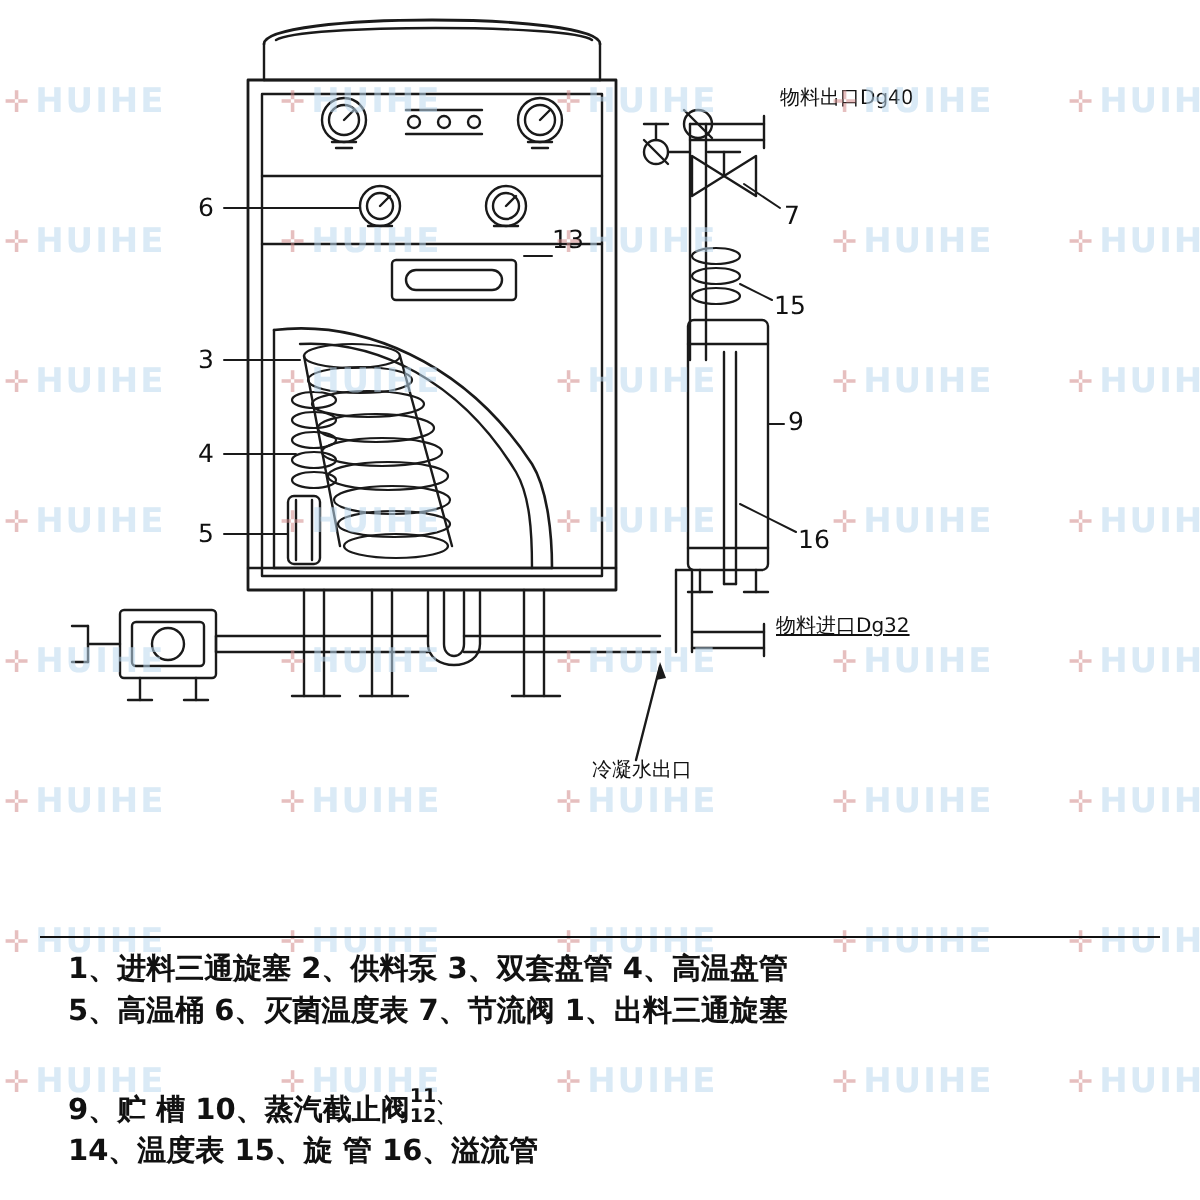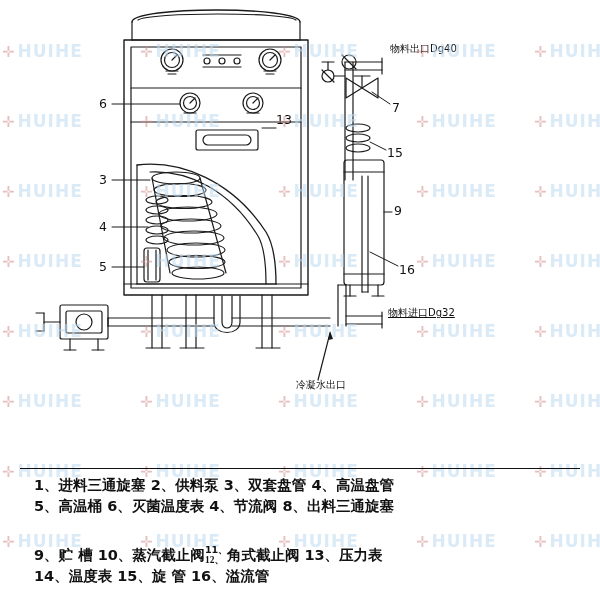--- a/index.html
+++ b/index.html
@@ -86,21 +86,21 @@
     text-align: right;
   }
   .legend-line .stack-top,
   .legend-line .stack-bot {
     position: absolute;
     left: 0;
     font-size: 9.5px;
     line-height: 10px;
   }
   .legend-line .stack-top { top: -1px; }
-  .legend-line .stack-bot { top: 9px; font-family: Liberation Serif, serif; }
+  .legend-line .stack-bot { top: 9px; }
   .label-text {
     position: absolute;
     font-size: 10px;
     color: #111;
     white-space: nowrap;
     font-family: "DejaVu Sans", "Liberation Sans", sans-serif;
   }
 </style>
 </head>
 <body>
@@ -328,23 +328,23 @@
     </g>
   </svg>
 
   <div class="label-text" style="left:390px; top:42px;">物料出口Dg40</div>
   <div class="label-text" style="left:388px; top:306px;text-decoration:underline;">物料进口Dg32</div>
   <div class="label-text" style="left:296px; top:378px;">冷凝水出口</div>
 
   <div class="legend">
     <div class="rule"></div>
     <div class="legend-line">1、进料三通旋塞   2、供料泵   3、双套盘管   4、高温盘管</div>
-    <div class="legend-line">5、高温桶  6、灭菌温度表  4、节流阀  8、出料三通旋塞</div>
+    <div class="legend-line">5、高温桶  6、灭菌温度表  7、节流阀  1、出料三通旋塞</div>
     <div class="legend-line sub">
-      <span>9、贮  槽  10、蒸汽截止阀</span><span class="stackwrap"><span class="stack-top">11、</span><span class="stack-bot">12、</span></span><span>角式截止阀  13、压力表</span>
+      <span>9、贮  槽  10、蒸汽截止阀</span><span class="stackwrap"><span class="stack-top">11、</span><span class="stack-bot">12、</span></span>
     </div>
     <div class="legend-line">14、温度表  15、旋  管  16、溢流管</div>
   </div>
 
   <div class="wm-layer" id="wm-layer">
       <div class="wm" style="left: 2px; top: 30px;"><span class="plus">✛</span>HUIHE</div>
       <div class="wm" style="left: 140px; top: 30px;"><span class="plus">✛</span>HUIHE</div>
       <div class="wm" style="left: 278px; top: 30px;"><span class="plus">✛</span>HUIHE</div>
       <div class="wm" style="left: 416px; top: 30px;"><span class="plus">✛</span>HUIHE</div>
       <div class="wm" style="left: 534px; top: 30px;"><span class="plus">✛</span>HUIHE</div>

